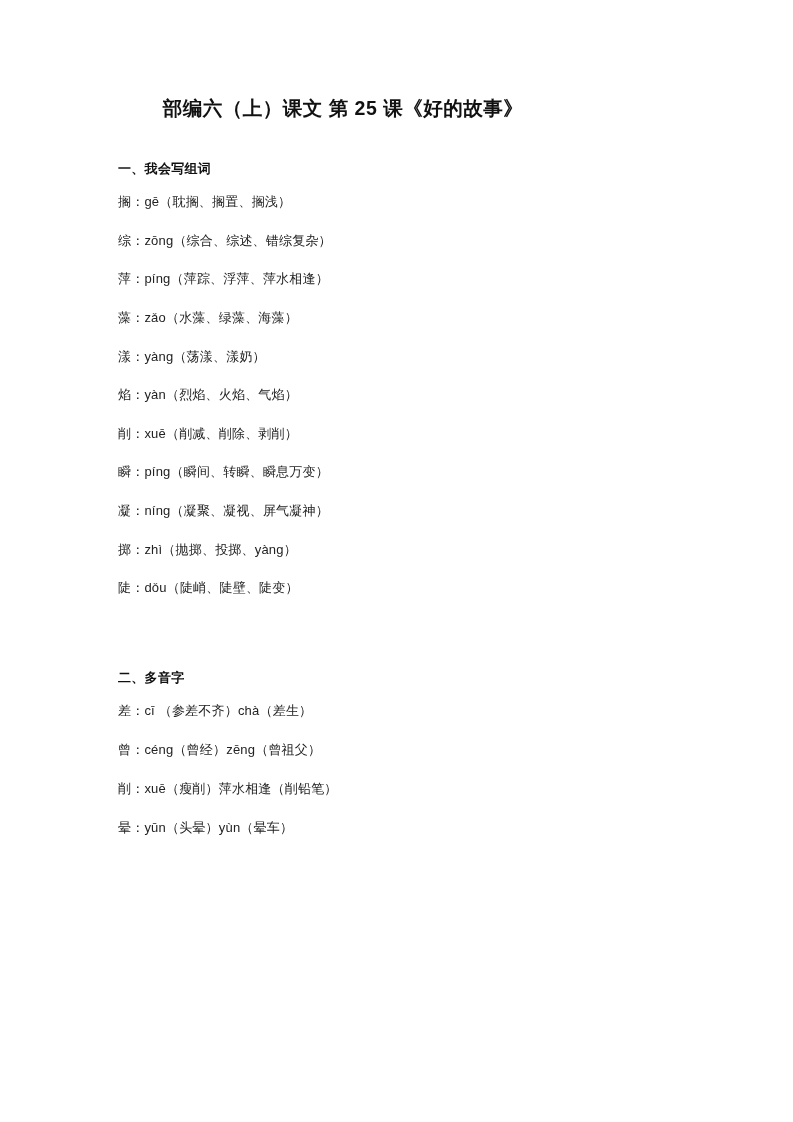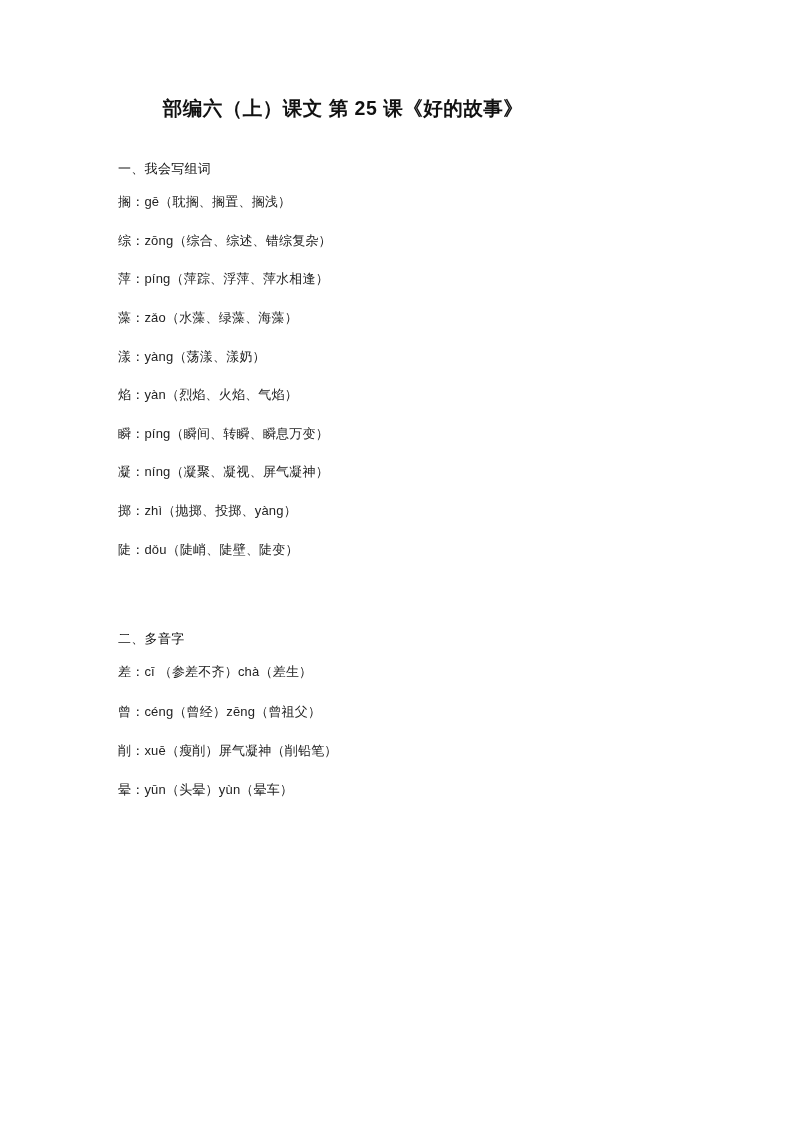--- a/index.html
+++ b/index.html
@@ -23,21 +23,21 @@
   .doc-title {
     font-size: 19.5px;
     font-weight: bold;
     text-align: center;
     letter-spacing: 0.5px;
     margin: 0 0 38px 0;
     color: #111;
   }
   .section-heading {
     font-size: 13px;
-    font-weight: normal;
+    font-weight: bold;
     margin: 0 0 14px 0;
     color: #111;
     letter-spacing: 0.3px;
   }
   .entry-list {
     margin: 0;
     padding: 0;
     list-style: none;
   }
   .entry {
@@ -64,32 +64,33 @@
 
   <div class="section section-one">
     <h2 class="section-heading">一、我会写组词</h2>
     <ul class="entry-list">
       <li class="entry">搁：gē（耽搁、搁置、搁浅）</li>
       <li class="entry">综：zōng（综合、综述、错综复杂）</li>
       <li class="entry">萍：píng（萍踪、浮萍、萍水相逢）</li>
       <li class="entry">藻：zǎo（水藻、绿藻、海藻）</li>
       <li class="entry">漾：yàng（荡漾、漾奶）</li>
       <li class="entry">焰：yàn（烈焰、火焰、气焰）</li>
+      <li class="entry">削：xuē（削减、削除、剥削）</li>
       <li class="entry">瞬：píng（瞬间、转瞬、瞬息万变）</li>
       <li class="entry">凝：níng（凝聚、凝视、屏气凝神）</li>
       <li class="entry">掷：zhì（抛掷、投掷、yàng）</li>
       <li class="entry">陡：dǒu（陡峭、陡壁、陡变）</li>
     </ul>
   </div>
 
   <div class="section-gap"></div>
 
   <div class="section section-two">
     <h2 class="section-heading">二、多音字</h2>
     <ul class="entry-list">
       <li class="entry">差：cī （参差不齐）chà（差生）</li>
       <li class="entry">曾：céng（曾经）zēng（曾祖父）</li>
-      <li class="entry">削：xuē（瘦削）屏气凝神（削铅笔）</li>
+      <li class="entry">削：xuē（瘦削）萍水相逢（削铅笔）</li>
       <li class="entry">晕：yūn（头晕）yùn（晕车）</li>
     </ul>
   </div>
 
 </div>
 
 </body></html>

